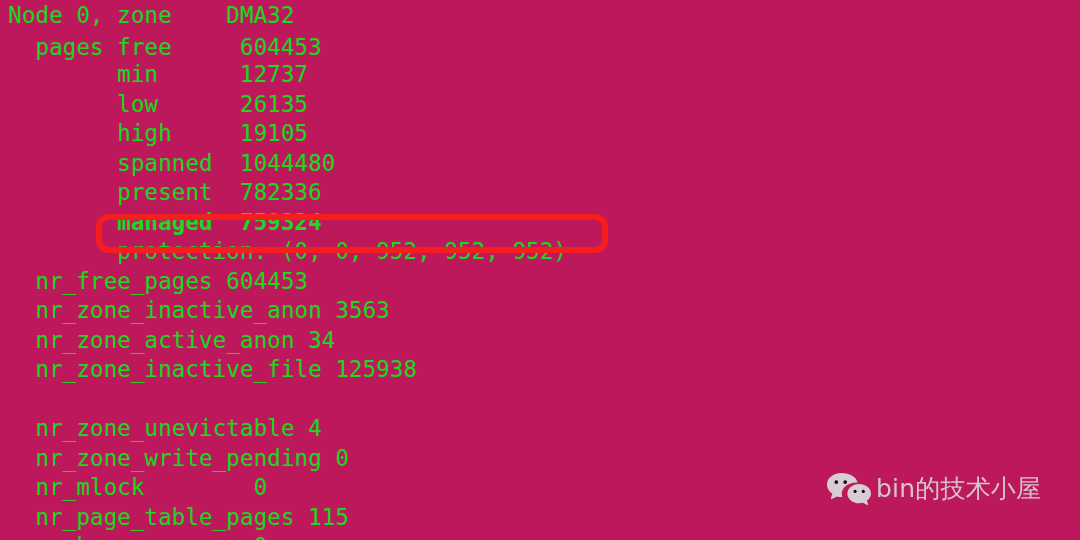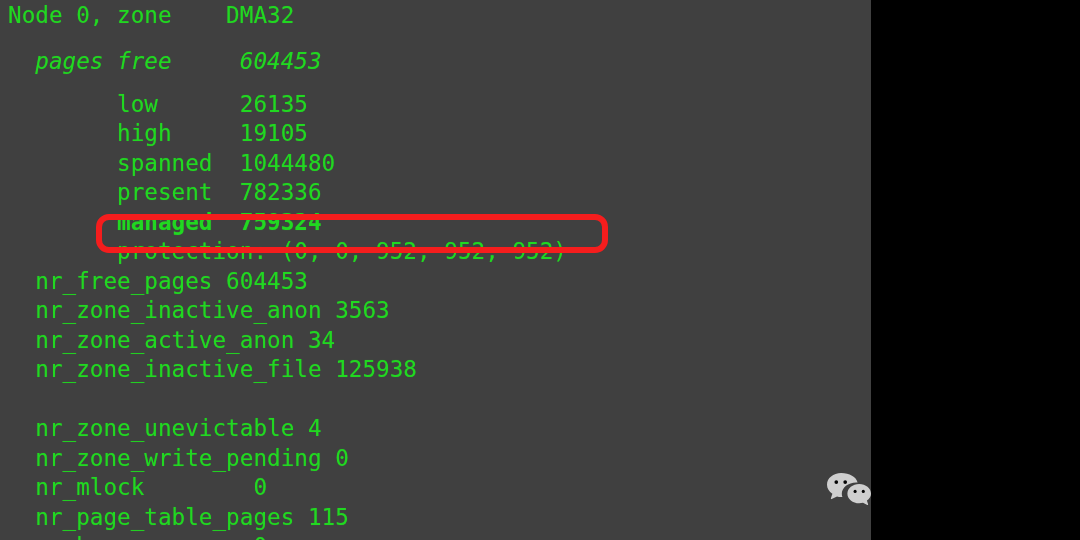--- a/index.html
+++ b/index.html
@@ -3,26 +3,25 @@
 <meta charset="utf-8">
 <title>zoneinfo terminal output</title>
 <style>
   html, body {
     margin: 0;
     padding: 0;
     background: #000000;
   }
   #screen {
     position: relative;
-    width: 859px;
+    width: 1080px;
     height: 540px;
-    background: #404040;
+    background: #be185d;
     overflow: hidden;
     font-family: "DejaVu Sans Mono", "Liberation Mono", monospace;
-    padding-left: 12px;
   }
   #terminal {
     position: absolute;
     left: 0;
     top: 0;
     width: 1080px;
     height: 540px;
     padding: 0;
     margin: 0;
   }
@@ -73,21 +72,22 @@
     letter-spacing: 0.2px;
   }
 </style>
 </head>
 <body>
 
 <div id="screen">
 
   <div id="terminal">
       <div class="term-line" style="top: 1px;">Node 0, zone    DMA32</div>
-      <div class="term-line" style="top: 47px; font-style: italic;">  pages free     604453</div>
+      <div class="term-line" style="top: 33px;">  pages free     604453</div>
+      <div class="term-line" style="top: 60px;">        min      12737</div>
       <div class="term-line" style="top: 89.5px;">        low      26135</div>
       <div class="term-line" style="top: 119px;">        high     19105</div>
       <div class="term-line" style="top: 148.5px;">        spanned  1044480</div>
       <div class="term-line" style="top: 178px;">        present  782336</div>
       <div class="term-line" style="top: 207.5px; font-weight: bold;">        managed  759324</div>
       <div class="term-line" style="top: 237px;">        protection: (0, 0, 952, 952, 952)</div>
       <div class="term-line" style="top: 266.5px;">  nr_free_pages 604453</div>
       <div class="term-line" style="top: 296px;">  nr_zone_inactive_anon 3563</div>
       <div class="term-line" style="top: 325.5px;">  nr_zone_active_anon 34</div>
       <div class="term-line" style="top: 355px;">  nr_zone_inactive_file 125938</div>

